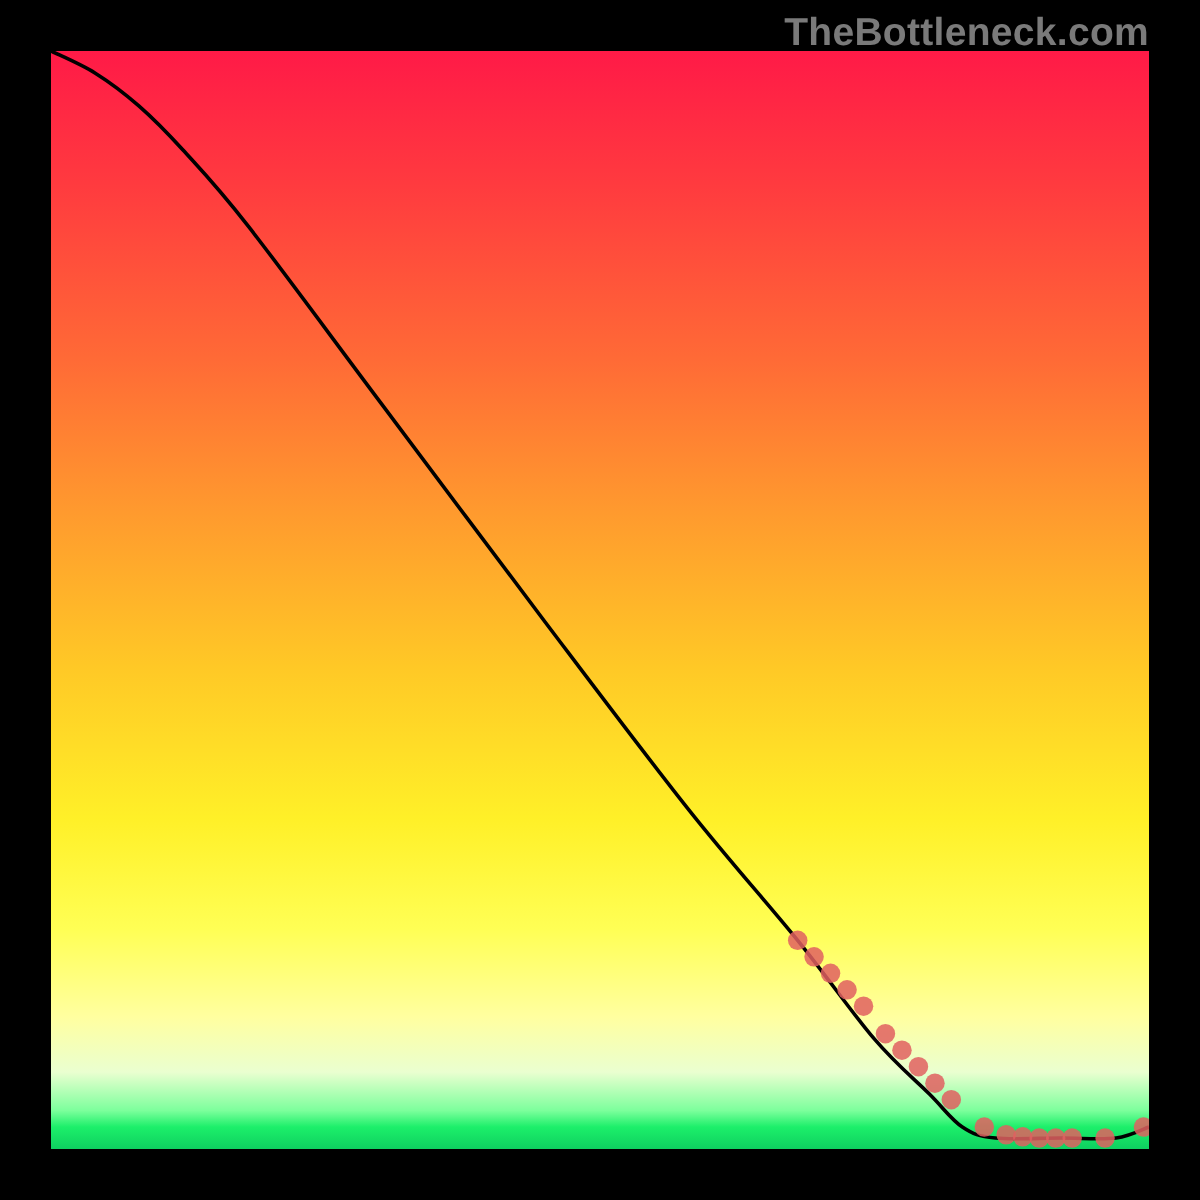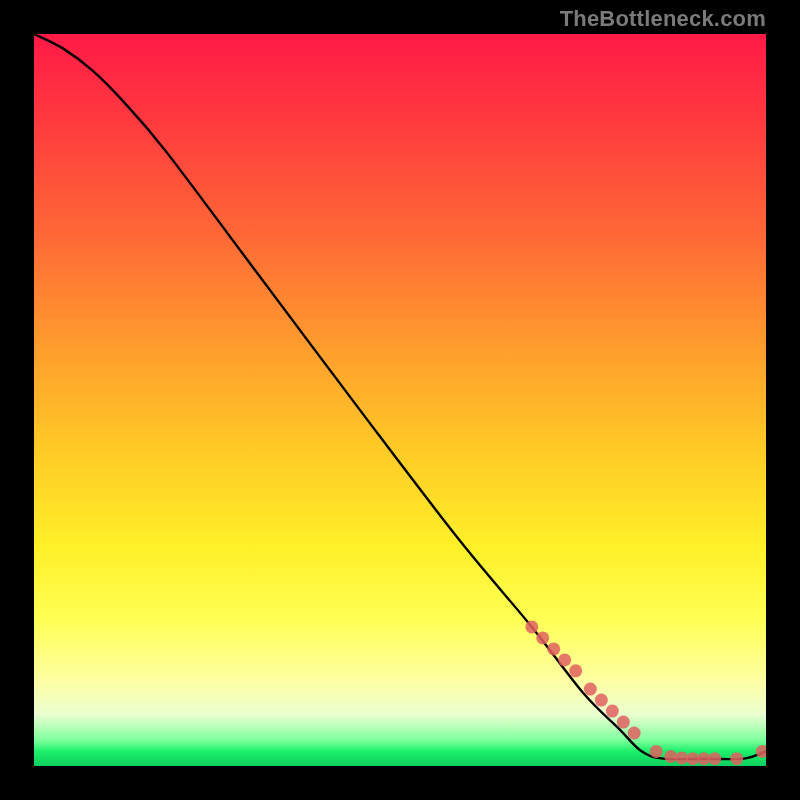--- a/index.html
+++ b/index.html
@@ -38,21 +38,21 @@
       #7cff9c 96.5%,
       #1cef6a 98%,
       #0ed060 100%
     );
   }
   .watermark {
     position: absolute;
     top: 6px;
     right: 34px;
     color: #7a7a7a;
-    font-size: 22px;
+    font-size: 26px;
     font-weight: 600;
     letter-spacing: 0.2px;
     user-select: none;
   }
   svg.curve {
     position: absolute;
     left: 0;
     top: 0;
     width: 732px;
     height: 732px;

